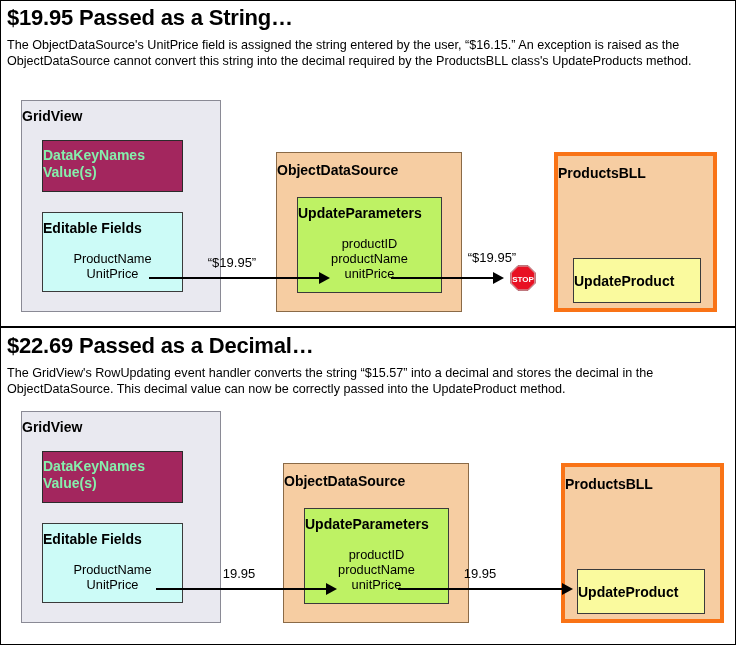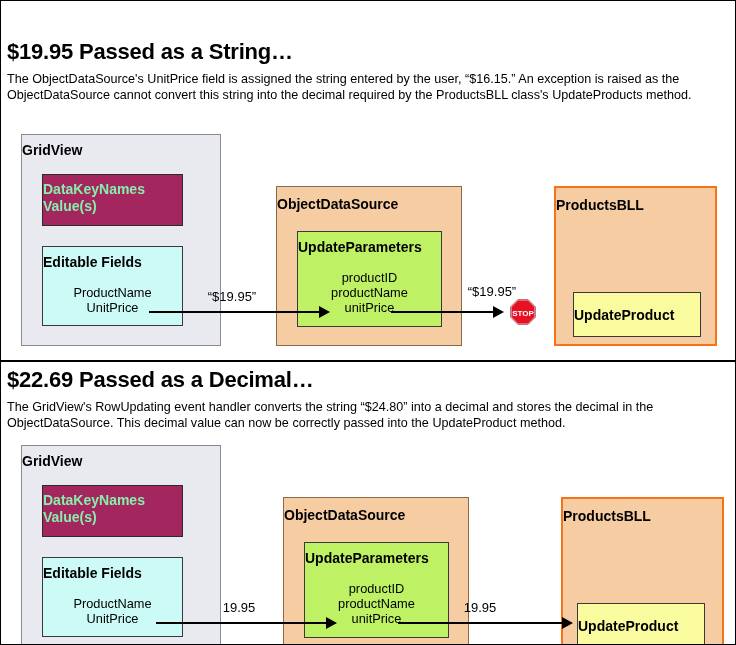--- a/index.html
+++ b/index.html
@@ -19,21 +19,20 @@
     border: 1px solid #000000;
     background: #ffffff;
     overflow: hidden;
   }
   .panel {
     position: absolute;
     left: 0;
     width: 734px;
     box-sizing: border-box;
     background: #ffffff;
-    margin-top: 34px;
   }
   .panel-top { top: 0; height: 324px; }
   .panel-bottom { top: 325px; height: 318px; border-top: 2px solid #000000; }
 
   .panel-title {
     position: absolute;
     left: 6px;
     font-size: 22px;
     font-weight: bold;
     letter-spacing: -0.2px;
@@ -90,21 +89,21 @@
   .ods {
     background: #f6cda2;
     border: 1px solid #8a6a47;
   }
   .updateparams {
     background: #bef264;
     border: 1px solid #3a3a3a;
   }
   .bll {
     background: #f6cda2;
-    border: 2px solid #f97316;
+    border: 4px solid #f97316;
   }
   .updateproduct {
     background: #fafa9e;
     border: 1px solid #3a3a3a;
   }
 
   
   .arrow-line {
     position: absolute;
     height: 0;
@@ -192,21 +191,21 @@
         <polygon points="7.8,0.8 18.2,0.8 25.2,7.8 25.2,18.2 18.2,25.2 7.8,25.2 0.8,18.2 0.8,7.8" fill="none" stroke="#8a0d17" stroke-width="0.8"></polygon>
         <text x="13" y="17" text-anchor="middle" fill="#ffffff" font-family="Liberation Sans, sans-serif" font-size="8" font-weight="bold">STOP</text>
       </svg>
     </div>
   </div>
 
   <div class="panel panel-bottom">
 
     <div class="panel-title" style="top:5px;">$22.69 Passed as a Decimal…</div>
 
-    <div class="panel-desc" style="top:37px;">The GridView's RowUpdating event handler converts the string “$24.80” into a decimal and stores the decimal in the ObjectDataSource. This decimal value can now be correctly passed into the UpdateProduct method.</div>
+    <div class="panel-desc" style="top:37px;">The GridView's RowUpdating event handler converts the string “$15.57” into a decimal and stores the decimal in the ObjectDataSource. This decimal value can now be correctly passed into the UpdateProduct method.</div>
 
     <div class="box gridview" style="left:20px; top:83px; width:200px; height:212px;">
       <div class="box-title" style="top:7px;">GridView</div>
     </div>
 
     <div class="box datakey" style="left:41px; top:123px; width:141px; height:52px;">
       <div class="box-title" style="top:6px;">DataKeyNames</div>
       <div class="box-title" style="top:23px;">Value(s)</div>
     </div>
 

